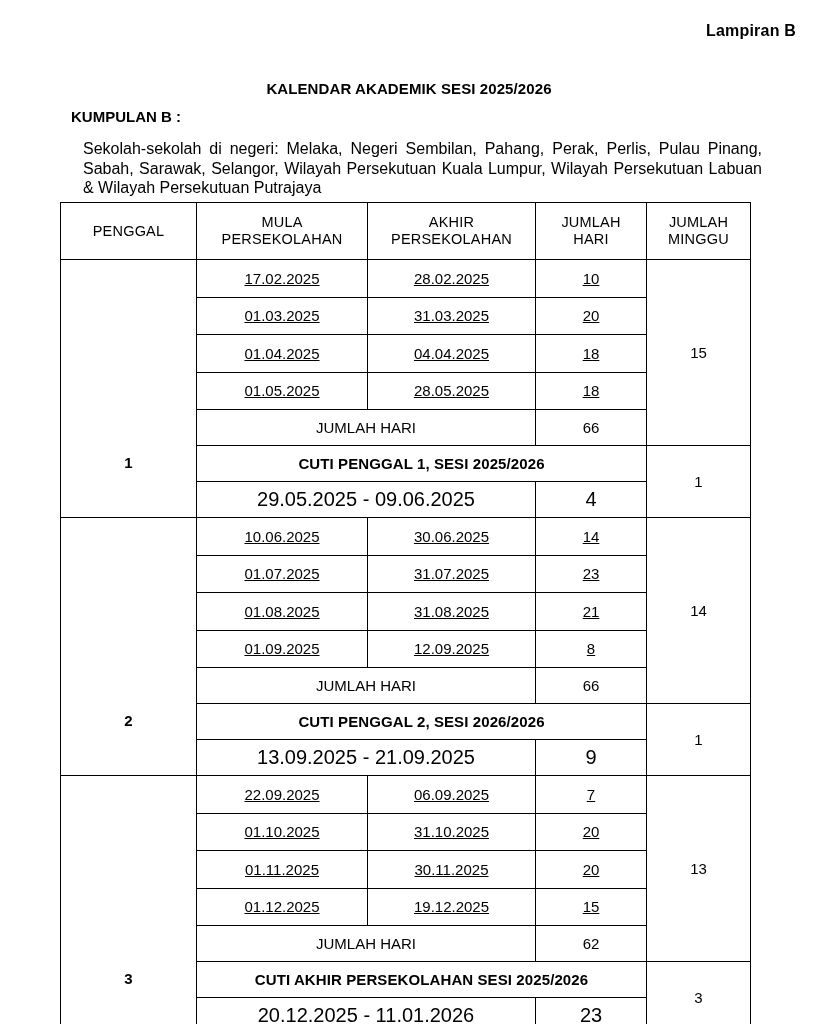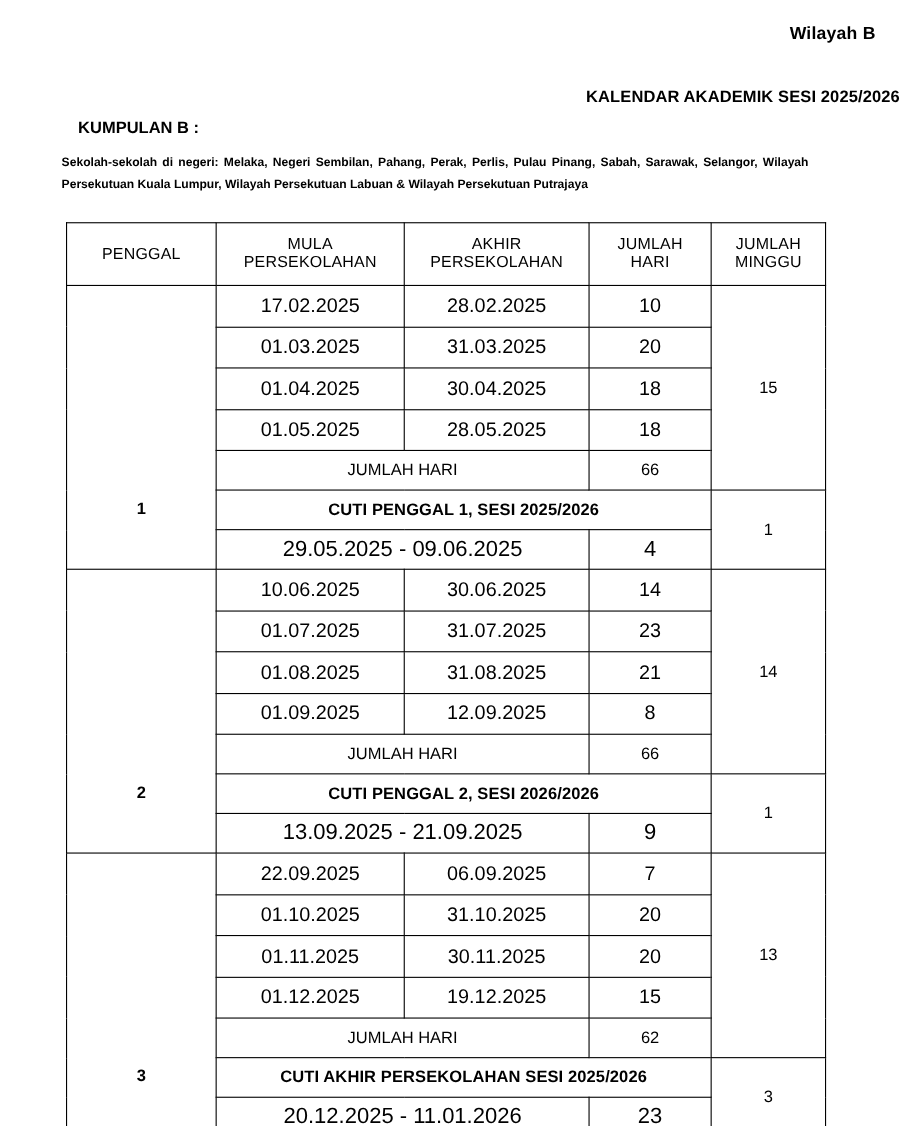--- a/index.html
+++ b/index.html
@@ -30,41 +30,41 @@
     top: 22px;
     font-size: 16px;
     font-weight: bold;
     letter-spacing: 0.2px;
   }
 
   .doc-title {
     position: absolute;
     left: 0; right: 0;
     top: 80px;
-    text-align: right;
+    text-align: center;
     font-size: 15px;
     font-weight: bold;
     letter-spacing: 0.1px;
   }
 
   .kumpulan {
     position: absolute;
     left: 71px;
     top: 108px;
     font-size: 15px;
     font-weight: bold;
   }
 
   .negeri-block {
     position: absolute;
-    left: 56px;
+    left: 83px;
     top: 139px;
     width: 679px;
-    font-size: 11px;
-    font-weight: bold;
+    font-size: 16px;
+    font-weight: normal;
     line-height: 19.5px;
     text-align: justify;
     text-align-last: left;
   }
 
   
   .cal-table {
     position: absolute;
     left: 60px;
     top: 202px;
@@ -90,21 +90,22 @@
   thead th {
     font-weight: bold;
     height: 56px;
     line-height: 17px;
     font-size: 14.5px;
     letter-spacing: 0.2px;
   }
 
   td.data-cell {
     height: 36.5px;
-    font-size: 18px;
+    font-size: 15px;
+    text-decoration: underline;
   }
   td.penggal-cell {
     font-weight: bold;
     font-size: 15px;
     vertical-align: bottom;
     padding-bottom: 0;
   }
   td.penggal-cell .pnum {
     display: block;
     position: relative;
@@ -126,21 +127,21 @@
   td.cuti-range {
     height: 35px;
     font-size: 20px;
   }
 </style>
 </head>
 <body>
 
 <div class="page">
 
-  <div class="lampiran">Wilayah B</div>
+  <div class="lampiran">Lampiran B</div>
 
   <div class="doc-title">KALENDAR AKADEMIK SESI 2025/2026</div>
 
   <div class="kumpulan">KUMPULAN B :</div>
 
   <div class="negeri-block">Sekolah-sekolah di negeri: Melaka, Negeri Sembilan, Pahang, Perak, Perlis, Pulau Pinang, Sabah, Sarawak, Selangor, Wilayah Persekutuan Kuala Lumpur, Wilayah Persekutuan Labuan &amp; Wilayah Persekutuan Putrajaya</div>
 
   <table class="cal-table">
     <colgroup>
       <col class="col-penggal">
@@ -181,21 +182,21 @@
         <td class="data-cell">10</td>
         <td class="minggu-cell" rowspan="5">15</td>
       </tr>
       <tr>
         <td class="data-cell">01.03.2025</td>
         <td class="data-cell">31.03.2025</td>
         <td class="data-cell">20</td>
       </tr>
       <tr>
         <td class="data-cell">01.04.2025</td>
-        <td class="data-cell">30.04.2025</td>
+        <td class="data-cell">04.04.2025</td>
         <td class="data-cell">18</td>
       </tr>
       <tr>
         <td class="data-cell">01.05.2025</td>
         <td class="data-cell">28.05.2025</td>
         <td class="data-cell">18</td>
       </tr>
       <tr>
         <td class="total-row" colspan="2">JUMLAH HARI</td>
         <td class="total-row">66</td>

